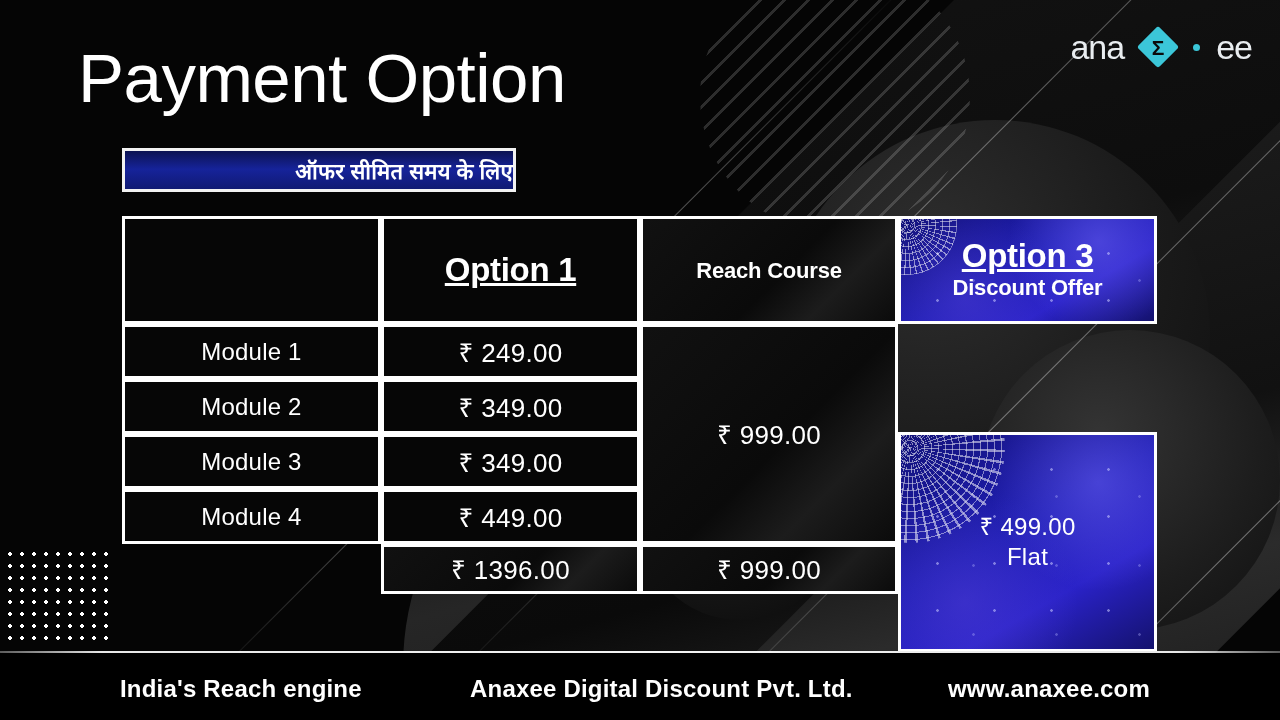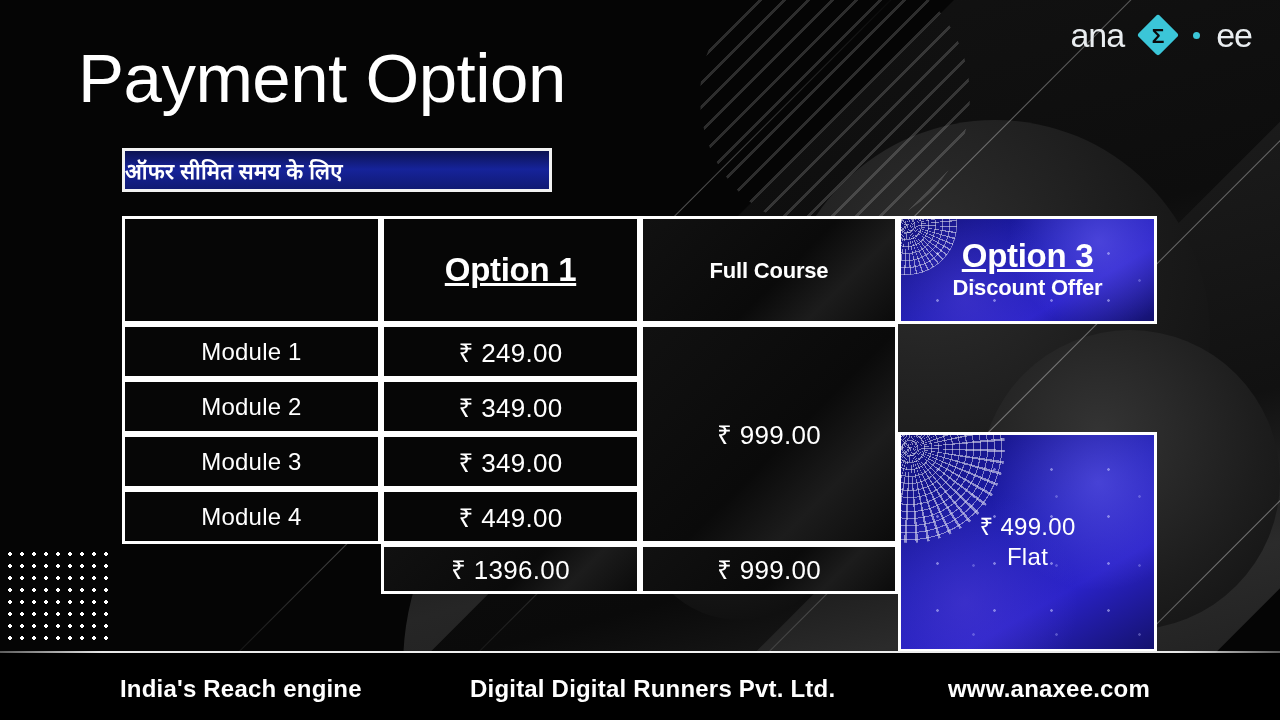--- a/index.html
+++ b/index.html
@@ -62,39 +62,39 @@
             mask-image:radial-gradient(circle at 0% 100%, #000 0%, #000 98%, transparent 99%);
   }
 
   
   #page-title {
     position:absolute; left:78px; top:44px;
     font-size:69px; font-weight:400; letter-spacing:-.5px;
     color:#fff; line-height:1;
   }
 
-  #logo { position:absolute; right:28px; top:14px; display:flex; align-items:center; gap:12px; }
+  #logo { position:absolute; right:28px; top:26px; display:flex; align-items:center; gap:12px; }
   #logo .word { font-size:34px; letter-spacing:-1px; color:#e9edf0; line-height:1; font-weight:400; }
   #logo .mark { position:relative; width:42px; height:42px; margin:0 1px; display:inline-block; }
   #logo .mark .dia {
     position:absolute; left:6px; top:6px; width:30px; height:30px;
     background:#3bc6d8; transform:rotate(45deg); border-radius:3px;
   }
   #logo .mark .sig {
     position:absolute; inset:0; display:flex; align-items:center; justify-content:center;
     color:#0b0b0b; font-size:21px; font-weight:700; line-height:1;
   }
   #logo .dot { width:7px; height:7px; border-radius:50%; background:#3bc6d8; margin:0 4px 0 1px; align-self:center; }
 
   
   #offer-banner {
-    position:absolute; left:122px; top:148px; width:430px; height:44px;
+    position:absolute; left:122px; top:148px; width:394px; height:44px;
     background:linear-gradient(180deg,#0c1352 0%, #16239a 48%, #101a73 100%);
     border:3px solid #f2f2f2;
-    display:flex; align-items:center; justify-content:flex-start;
+    display:flex; align-items:center; justify-content:flex-end;
   }
   #offer-banner span {
     font-size:22px; font-weight:600; color:#fff; letter-spacing:.3px;
     font-family:"Liberation Serif", serif;
   }
 
   
   #pricing-table {
     position:absolute; left:122px; top:216px; width:1035px; height:378px;
   }
@@ -239,21 +239,21 @@
     <div class="cell r-m4">
       <span class="price">₹ 449.00</span>
     </div>
     <div class="cell r-total dark-soft">
       <span class="price">₹ 1396.00</span>
     </div>
   </div>
 
   <div class="col" id="col-opt2">
     <div class="cell r-head dark-soft">
-      <span class="hdr-sub">Full Course</span>
+      <span class="hdr-sub">Reach Course</span>
     </div>
     <div class="cell r-merge dark-soft">
       <span class="price">₹ 999.00</span>
     </div>
     <div class="cell r-total dark-soft">
       <span class="price">₹ 999.00</span>
     </div>
   </div>
 
   <div class="col" id="col-opt3">
@@ -270,15 +270,15 @@
       <span class="cell-inner price-big">Flat</span>
     </div>
 
   </div>
 
 </div>
 
 <div id="footer-divider"></div>
 <div id="footer">
   <span class="f-item" id="f-tagline">India's Reach engine</span>
-  <span class="f-item" id="f-company">Digital Digital Runners Pvt. Ltd.</span>
+  <span class="f-item" id="f-company">Anaxee Digital Discount Pvt. Ltd.</span>
   <span class="f-item" id="f-website">www.anaxee.com</span>
 </div>
 
 </body></html>

